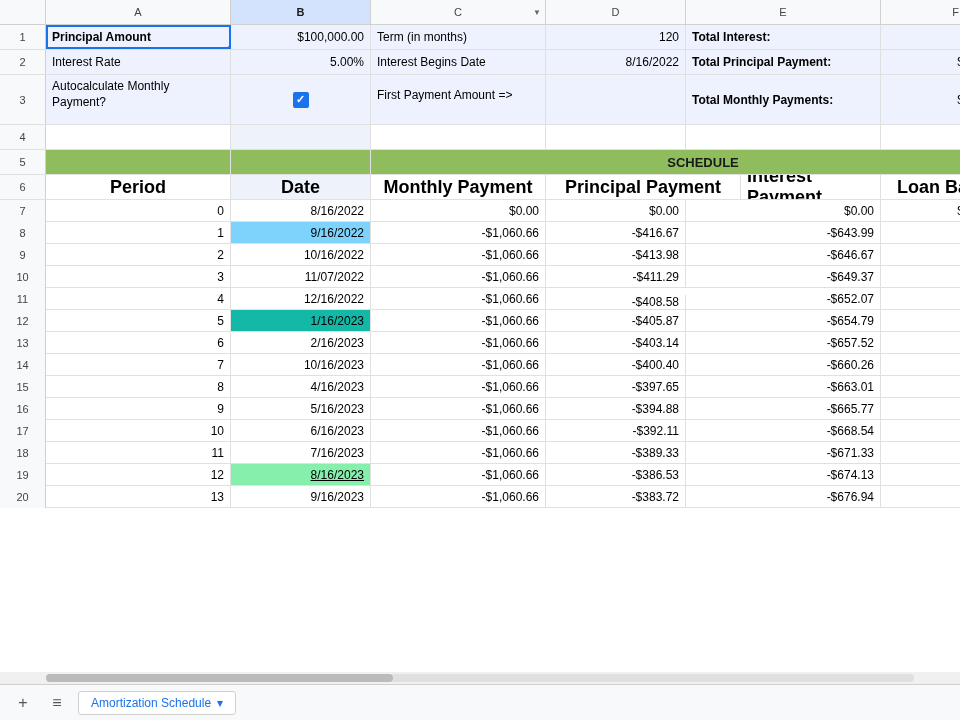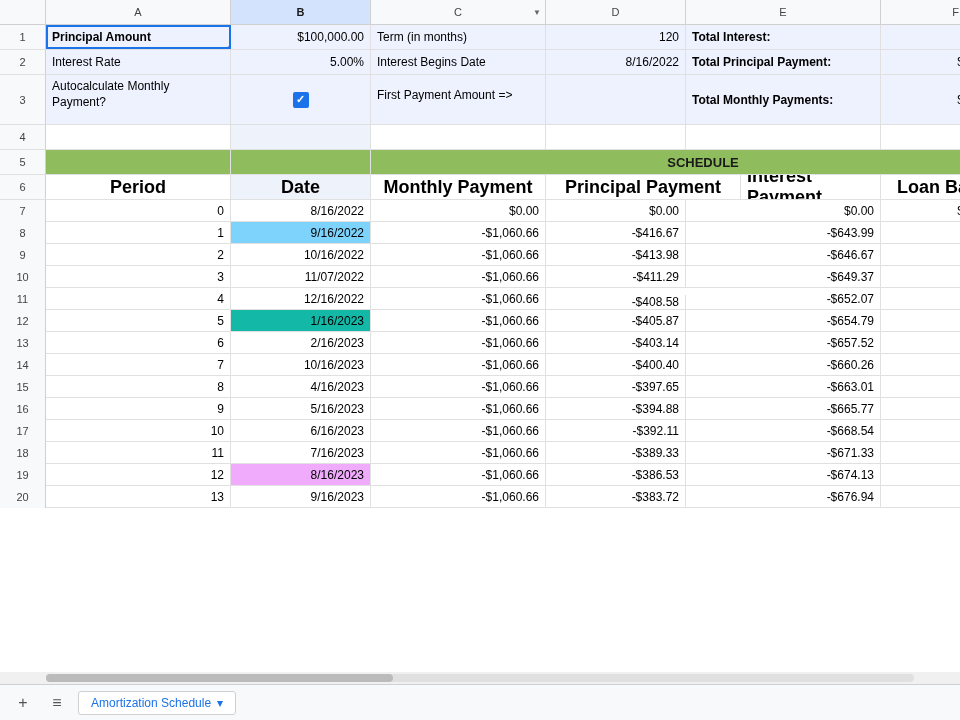--- a/index.html
+++ b/index.html
@@ -500,21 +500,21 @@
     <div class="cell col-a right" style="background:#fff;">11</div>
     <div class="cell col-b right active-col" style="background:#fff;">7/16/2023</div>
     <div class="cell col-c right" style="background:#fff;">-$1,060.66</div>
     <div class="cell col-d right" style="background:#fff;">-$389.33</div>
     <div class="cell col-e right" style="background:#fff;">-$671.33</div>
     <div class="cell col-f right" style="background:#fff;">$92,766.69</div>
   </div>
         <div class="grid-row row-h22 data-row">
     <div class="row-num" style="height:22px;">19</div>
     <div class="cell col-a right" style="background:#fff;">12</div>
-    <div class="cell col-b right active-col" style="background:#f0abfc;">8/16/2023</div>
+    <div class="cell col-b right active-col" style="background:#86efac;text-decoration:underline;">8/16/2023</div>
     <div class="cell col-c right" style="background:#fff;">-$1,060.66</div>
     <div class="cell col-d right" style="background:#fff;">-$386.53</div>
     <div class="cell col-e right" style="background:#fff;">-$674.13</div>
     <div class="cell col-f right" style="background:#fff;">$92,092.56</div>
   </div>
         <div class="grid-row row-h22 data-row">
     <div class="row-num" style="height:22px;">20</div>
     <div class="cell col-a right" style="background:#fff;">13</div>
     <div class="cell col-b right active-col" style="background:#fff;">9/16/2023</div>
     <div class="cell col-c right" style="background:#fff;">-$1,060.66</div>

